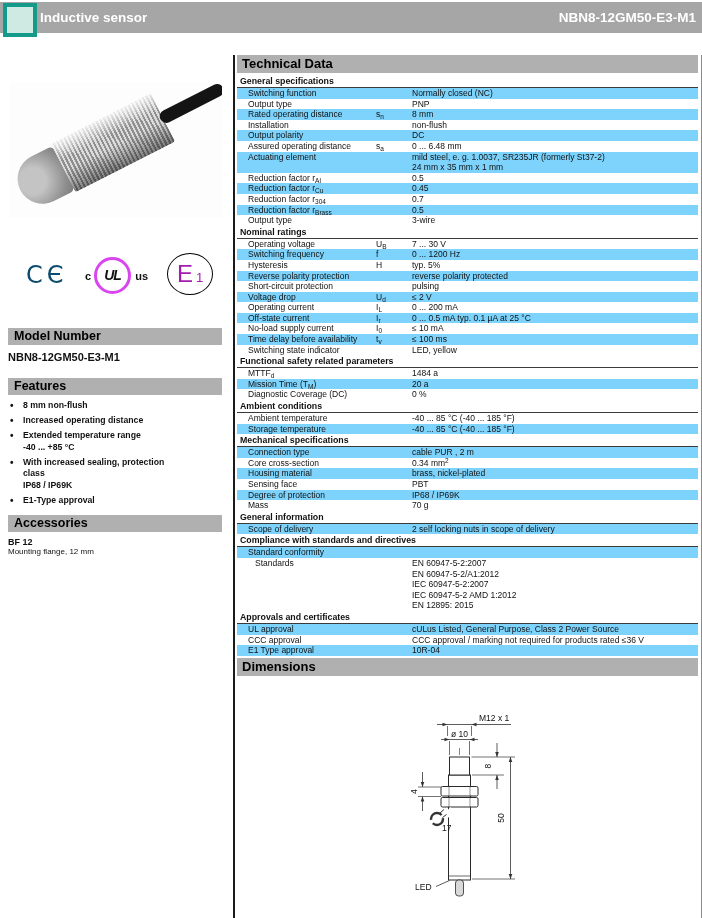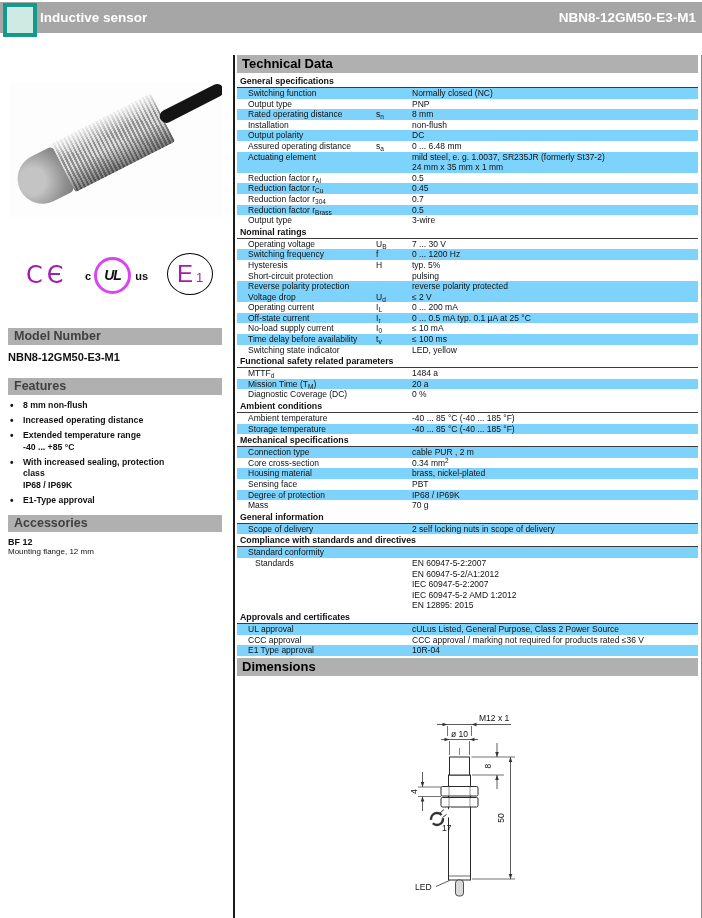--- a/index.html
+++ b/index.html
@@ -29,35 +29,35 @@
   .cap { width:50px; height:50px; flex:none;
          border-radius:25px 6px 6px 25px / 25px 10px 10px 25px;
          background:radial-gradient(circle at 30% 45%, #c4c4c4 0 30%, #8e8e8e 75%, #777 100%); }
   .thread-body { width:112px; height:54px; flex:none; border-radius:3px; margin-left:-2px;
          background-image:
            linear-gradient(180deg, rgba(255,255,255,.85) 0%, rgba(255,255,255,0) 35%, rgba(0,0,0,0) 55%, rgba(0,0,0,.45) 100%),
            repeating-linear-gradient(90deg, #dcdcdc 0 2px, #8f8f8f 2px 4px); }
   .cable { width:70px; height:13px; flex:none; background:#141414; border-radius:7px; margin-left:-3px; }
 
   .marks { position:absolute; left:0; top:198px; width:233px; height:50px; }
-  .ce-mark { position:absolute; left:26px; top:8px; font-size:24px; letter-spacing:4px; color:#a21caf;
+  .ce-mark { position:absolute; left:26px; top:8px; font-size:24px; letter-spacing:4px; color:#0c4a6e;
              font-family:"DejaVu Sans", sans-serif; }
   .ul-mark { position:absolute; left:94px; top:4px; width:37px; height:37px; }
   .ul-circle { display:block; width:37px; height:37px; border:3px solid #d946ef; border-radius:50%;
                text-align:center; font-weight:bold; font-size:14px; line-height:30px; letter-spacing:-1px;
                font-style:italic; }
   .ul-c  { position:absolute; left:-9px;  top:13px; font-weight:bold; font-size:11px; }
   .ul-us { position:absolute; right:-17px; top:13px; font-weight:bold; font-size:11px; }
   .e1-mark { position:absolute; left:167px; top:0; width:46px; height:42px; border:1.6px solid #000;
              border-radius:50%; text-align:center; color:#a21caf; }
   .e1-e { font-size:24px; line-height:40px; }
   .e1-1 { font-size:13px; margin-left:3px; }
 
   .bar { position:absolute; left:8px; width:214px; height:17px; background:#b0b0b0;
-         font-weight:bold; font-size:12.5px; line-height:17px; padding-left:6px; color:#404040; }
+         font-weight:bold; font-size:12.5px; line-height:17px; padding-left:6px; color:#000000; }
   .bar-model { top:273px; } .bar-features { top:323px; } .bar-acc { top:460px; }
   .model-no { position:absolute; left:8px; top:296px; font-weight:bold; font-size:11px; }
   .features { position:absolute; left:8px; top:345px; width:216px; margin:0; padding:0; list-style:none; }
   .features li { position:relative; padding-left:15px; font-weight:bold; font-size:8.7px;
                  line-height:11.5px; margin-bottom:3.5px; }
   .features li::before { content:"•"; position:absolute; left:2px; top:0; font-size:10px; }
   .acc { position:absolute; left:8px; top:482px; }
   .acc-name { font-weight:bold; font-size:9px; line-height:10px; }
   .acc-desc { font-size:8px; line-height:10px; }
 
@@ -250,32 +250,32 @@
             <div>0 ... 1200 Hz</div>
           </div>
         </div>
         <div class="trow">
           <div class="c-label">Hysteresis</div>
           <div class="c-sym">H</div>
           <div class="c-val">
             <div>typ. 5%</div>
           </div>
         </div>
+        <div class="trow shade">
+          <div class="c-label">Reverse polarity protection</div>
+          <div class="c-sym"></div>
+          <div class="c-val">
+            <div>reverse polarity protected</div>
+          </div>
+        </div>
         <div class="trow">
           <div class="c-label">Short-circuit protection</div>
           <div class="c-sym"></div>
           <div class="c-val">
             <div>pulsing</div>
-          </div>
-        </div>
-        <div class="trow shade">
-          <div class="c-label">Reverse polarity protection</div>
-          <div class="c-sym"></div>
-          <div class="c-val">
-            <div>reverse polarity protected</div>
           </div>
         </div>
         <div class="trow shade">
           <div class="c-label">Voltage drop</div>
           <div class="c-sym">U<sub>d</sub></div>
           <div class="c-val">
             <div>≤ 2 V</div>
           </div>
         </div>
         <div class="trow">

